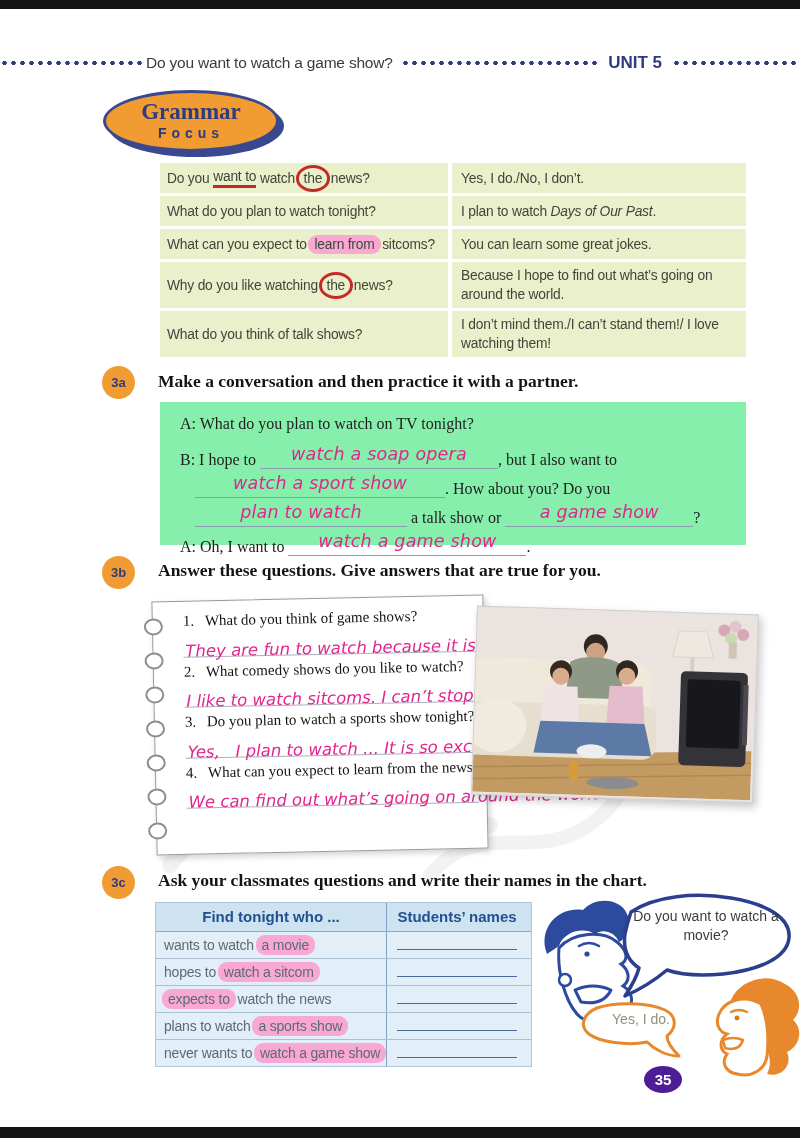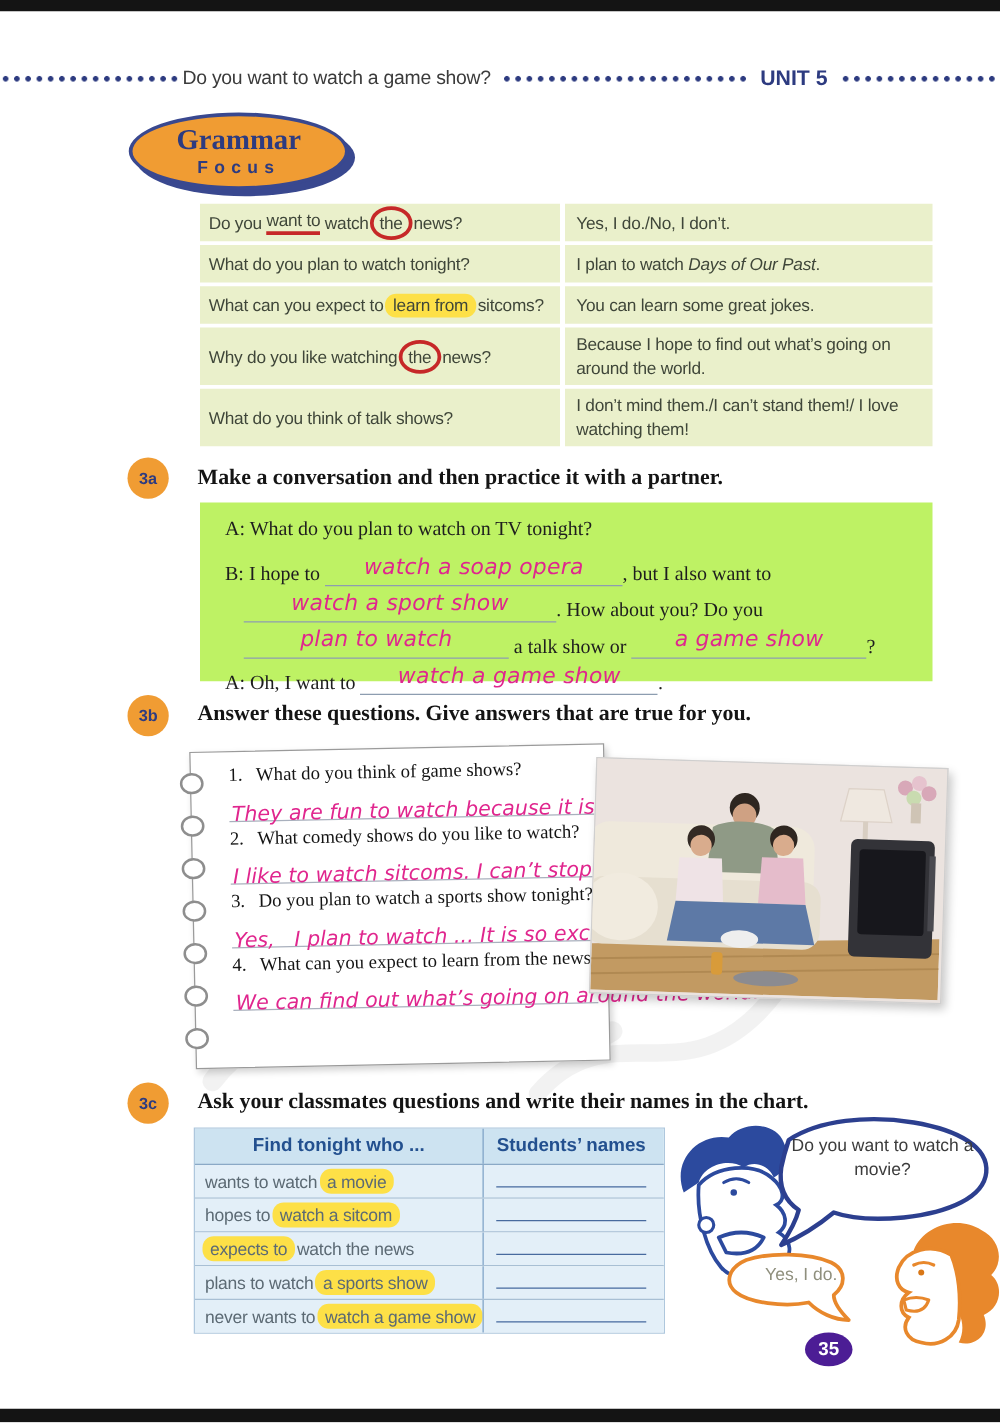--- a/index.html
+++ b/index.html
@@ -30,31 +30,31 @@
   .g-row{display:flex;gap:4px;margin-bottom:3px;}
   .g-cell{background:#eaf0cb;box-sizing:border-box;font-size:13.8px;color:#3f4639;letter-spacing:-0.2px;}
   .g-q{width:288px;padding:4px 7px;}
   .g-a{width:294px;padding:4px 9px;}
   .h30{height:30px;display:flex;align-items:center;flex-wrap:wrap;line-height:15px;}
   .h46{height:46px;display:flex;align-items:center;line-height:19px;}
   .h30 > span{white-space:pre;}
   .red-underline{border-bottom:3px solid #c62828;padding-bottom:1px;}
   .red-circle{display:inline-block;border:3px solid #c62828;border-radius:50%;
               padding:4px 5px;margin:-6px -3px;line-height:13px;}
-  .hl{background:#fde047;border-radius:9px;padding:2px 6px;margin:0 -2px;}
+  .hl{background:#f9a8d4;border-radius:9px;padding:2px 6px;margin:0 -2px;}
   .ital{font-style:italic;}
 
   
   .sec-badge{position:absolute;width:33px;height:33px;background:#f09c33;border-radius:50%;
              color:#2d3b80;font-weight:bold;font-size:13px;text-align:center;line-height:33px;}
   .sec-title{position:absolute;left:158px;font-family:"Liberation Serif",serif;font-weight:bold;
              font-size:17.5px;color:#141414;white-space:nowrap;}
 
   
-  .convo{position:absolute;left:160px;top:402px;width:586px;height:143px;background:#bef264;
+  .convo{position:absolute;left:160px;top:402px;width:586px;height:143px;background:#86efac;
          box-sizing:border-box;padding:13px 20px 0 20px;
          font-family:"Liberation Serif",serif;font-size:16px;color:#1e1e1e;}
   .dlg-line{height:29px;white-space:nowrap;}
   .indent{padding-left:15px;}
   .blank{display:inline-block;border-bottom:1.5px solid #8d9db0;text-align:center;
          vertical-align:bottom;height:24px;}
   .b1{width:238px;}.b2{width:250px;}.b3{width:212px;}.b4{width:188px;}.b5{width:238px;}
   .hand{font-family:"DejaVu Sans",sans-serif;font-style:italic;color:#e0268e;
         font-size:17.5px;letter-spacing:0.2px;}
 

